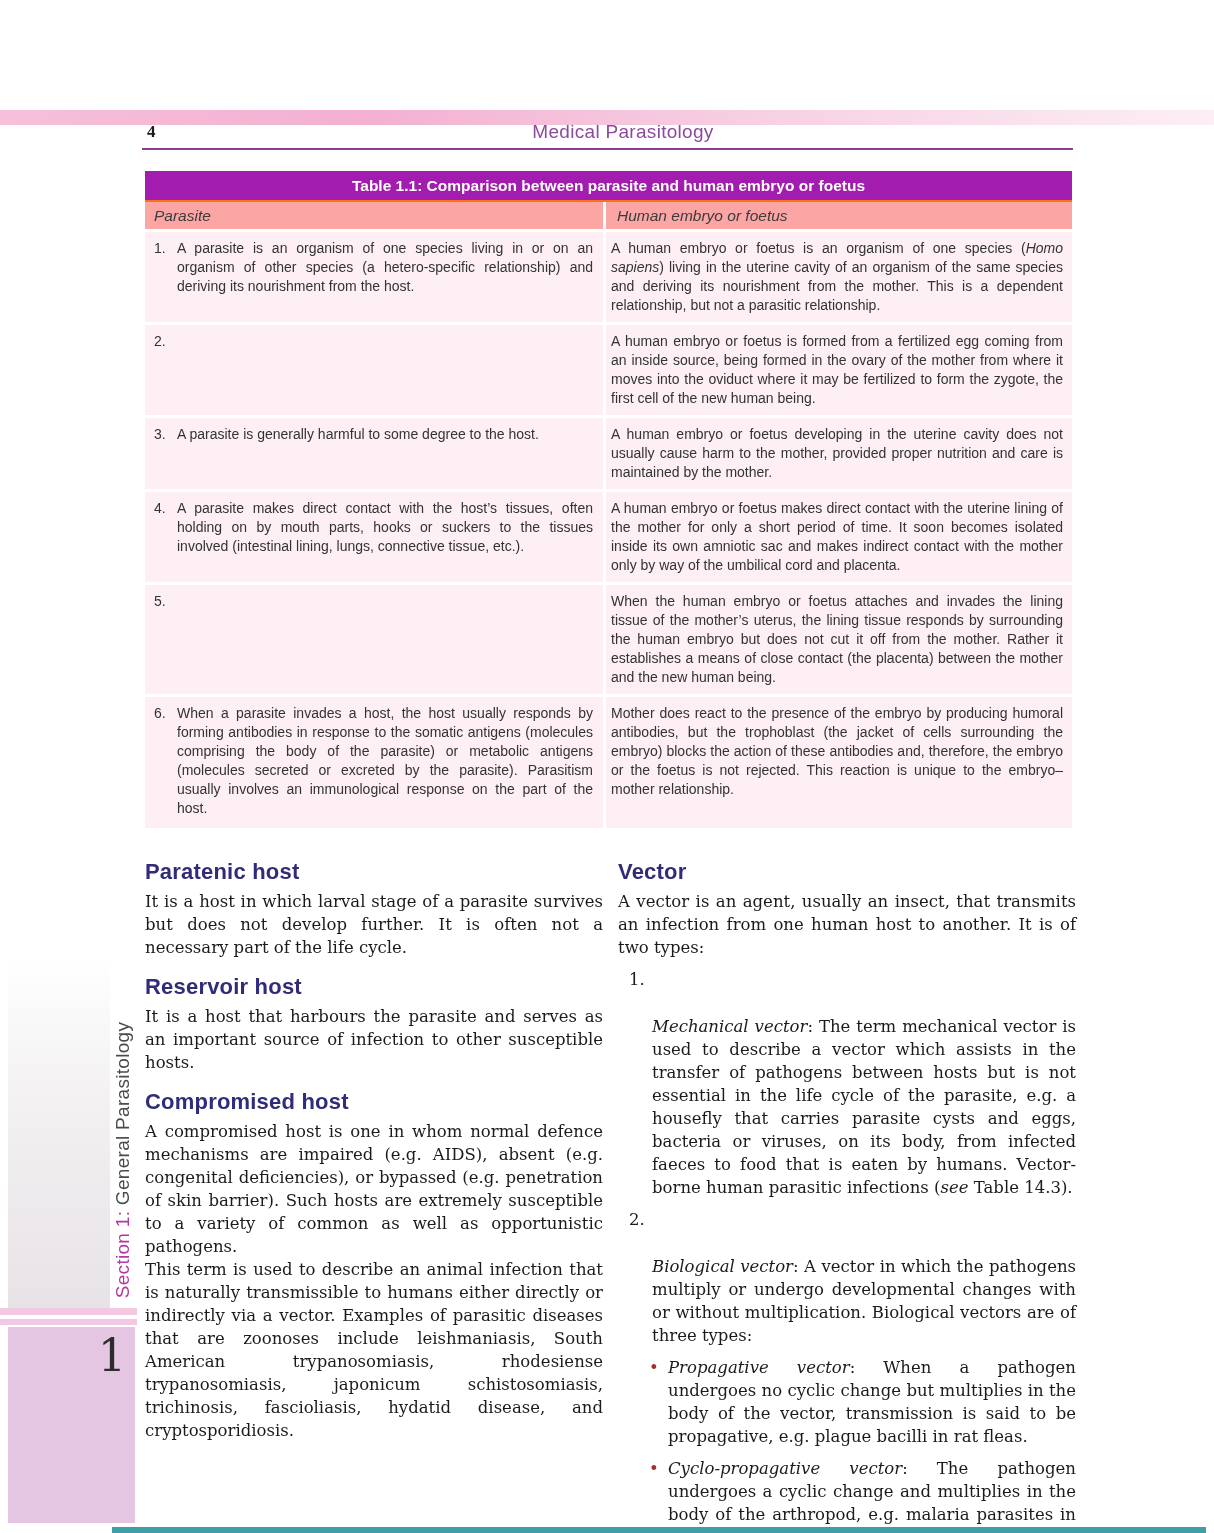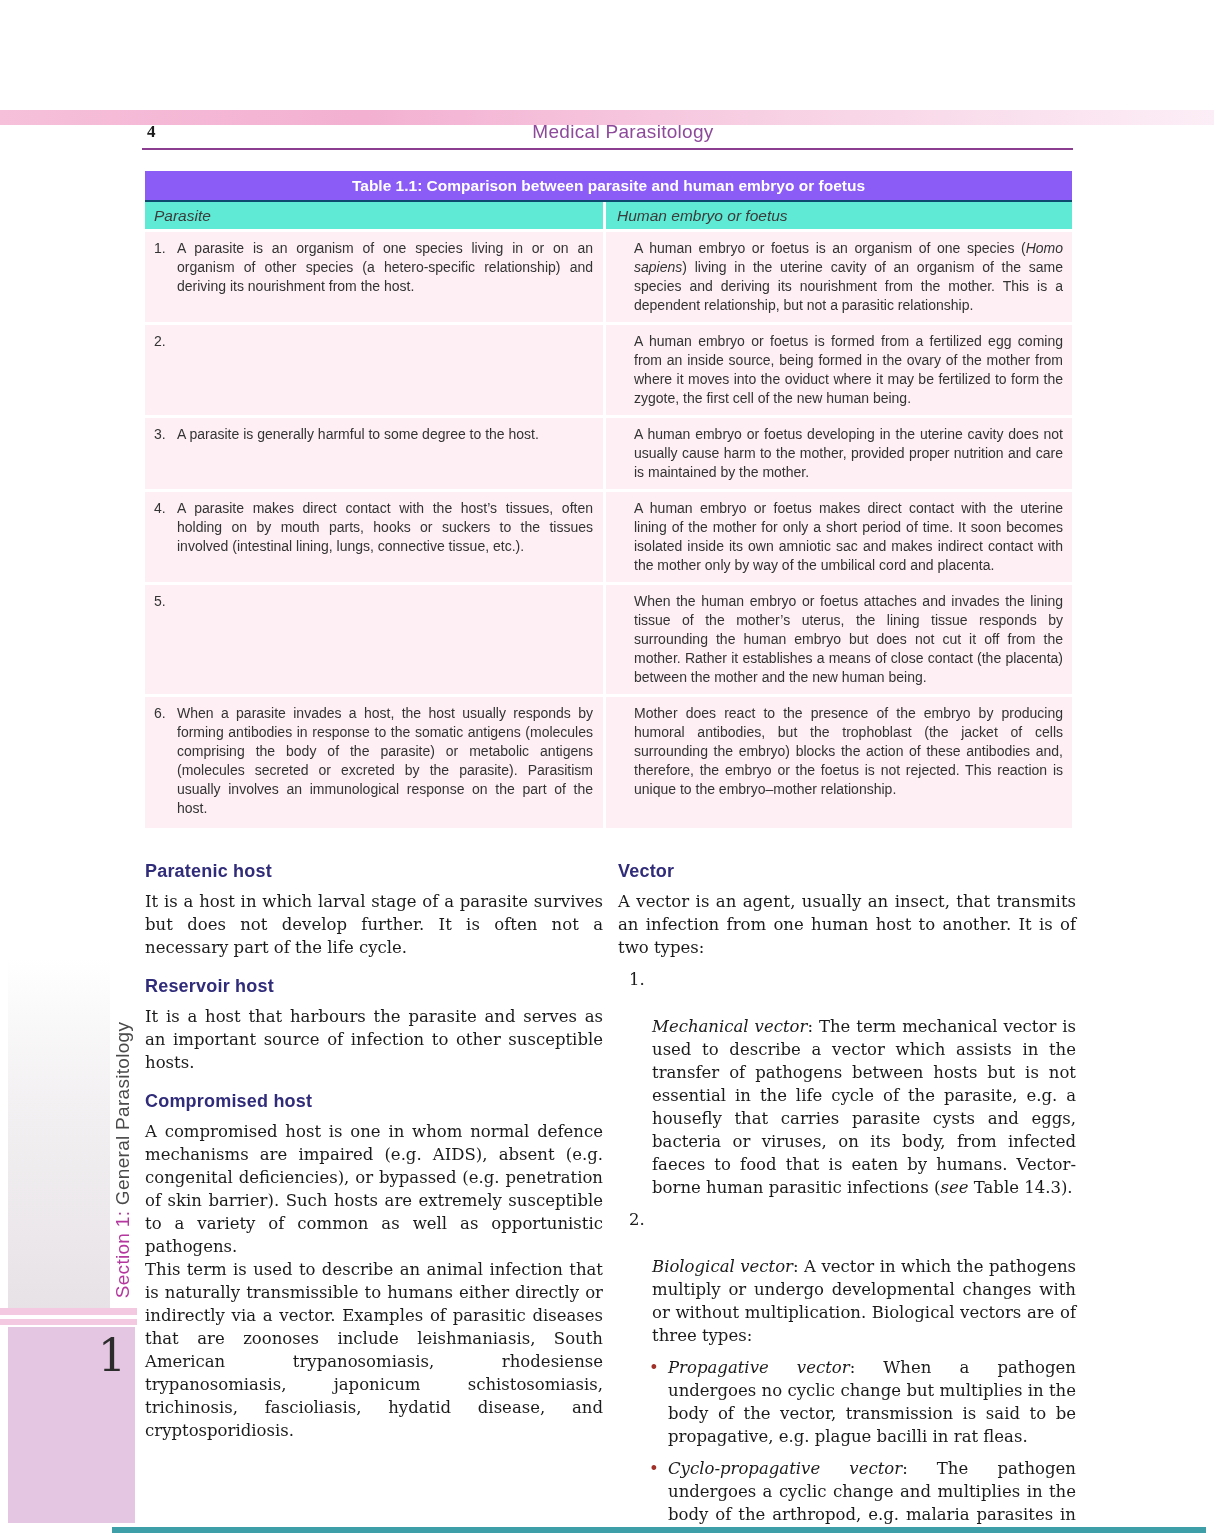--- a/index.html
+++ b/index.html
@@ -13,41 +13,41 @@
 
   
   .pagenum { position:absolute; left:147px; top:122px; font-family:"Liberation Serif",serif;
              font-weight:bold; font-size:17px; color:#1c1c1c; }
   .runhead { position:absolute; left:0; top:121px; width:1214px; text-align:center;
              font-size:19px; color:#8d4a9b; letter-spacing:.3px;padding-left:32px; }
   .hrule { position:absolute; left:142px; top:148px; width:931px; height:2px; background:#8b3d90; }
 
   
   .ctable { position:absolute; left:145px; top:171px; width:927px; background:#fdeff4; }
-  .t-title { min-height:29px; background:#8b5cf6; color:#ffffff; font-weight:bold; font-size:15.5px;
+  .t-title { min-height:29px; background:#a21caf; color:#ffffff; font-weight:bold; font-size:15.5px;
              display:flex; align-items:center; justify-content:center; padding:4px 6px; }
-  .t-head { display:flex; background:#5eead4; border-top:2px solid #0c4a6e;
+  .t-head { display:flex; background:#fca5a5; border-top:2px solid #f97316;
             font-style:italic; font-size:15.5px; color:#3c3c3c; }
   .t-head .c1 { width:461px; border-right:3px solid #fff; padding:5px 8px 4px 9px; }
   .t-head .c2 { flex:1; padding:5px 16px 4px 11px; }
   .t-row { display:flex; border-top:3px solid #ffffff; font-size:14px; line-height:19px;
            color:#333333; text-align:justify; }
   .t-row .c1 { width:461px; border-right:3px solid #ffffff; padding:7px 10px 7px 9px; display:flex; }
   .t-row .c1 .num { width:23px; flex:none; }
   .t-row .c1 .txt { flex:1; }
-  .t-row .c2 { flex:1; padding:7px 9px 7px 28px; }
+  .t-row .c2 { flex:1; padding:7px 9px 7px 5px; }
   .r1 { min-height:90px; } .r2 { min-height:92px; } .r3 { min-height:70px; }
   .r4 { min-height:89px; } .r5 { min-height:103px; } .r6 { min-height:134px; }
 
   
   .col { position:absolute; width:458px; font-family:"DejaVu Serif", serif; font-size:16.5px;
          line-height:23px; color:#1b1b1b; text-align:justify; }
   .col-left  { left:145px; top:860px; }
   .col-right { left:618px; top:860px; }
-  .col h3 { font-family:"Liberation Sans", sans-serif; font-size:18px; color:#302c7a;
+  .col h3 { font-family:"Liberation Sans", sans-serif; font-size:22px; color:#302c7a;
             margin:16px 0 7px 0; text-align:left; letter-spacing:.2px; }
   .col h3.first { margin-top:0; }
   .num-item { display:flex; margin-top:9px; }
   .num-item .n { width:23px; margin-left:11px; flex:none; }
   .num-item .t { flex:1;margin-top:47px; }
   .bullet-item { display:flex; margin-top:9px; }
   .bullet-item .b { width:19px; margin-left:31px; flex:none; color:#a03028; }
   .bullet-item .t { flex:1; }
 
   

